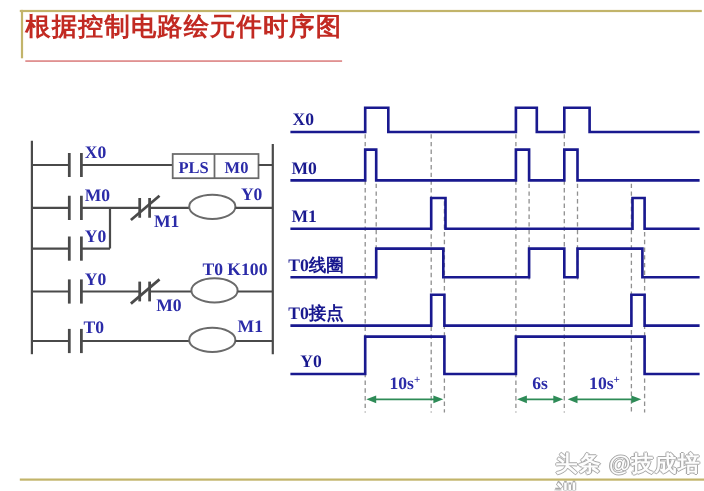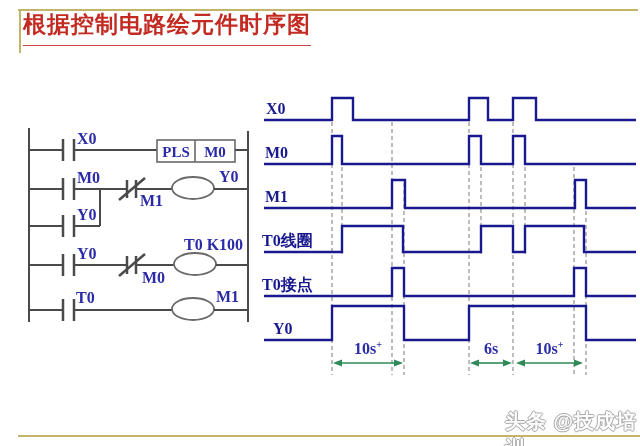--- a/index.html
+++ b/index.html
@@ -4,21 +4,21 @@
 <style>
   html,body{margin:0;padding:0;background:#fff;}
   .slide{position:relative;width:640px;height:446px;background:#ffffff;overflow:hidden;
          font-family:"Liberation Sans",sans-serif;}
   .gold{position:absolute;background:#c2b46a;}
   .gold.top{left:18px;top:9px;width:620px;height:2px;}
   .gold.leftbar{left:19px;top:9px;width:2px;height:44px;}
   .gold.bottom{left:18px;top:435px;width:622px;height:2px;}
   .title{position:absolute;left:23px;top:11px;font-size:23px;font-weight:bold;
          color:#c22a22;letter-spacing:1px;border-bottom:1.5px solid #cc4a4a;
-         padding-bottom:6px;line-height:1.2;}
+         padding-bottom:16px;line-height:1.2;}
   .watermark{position:absolute;left:505px;top:408px;font-size:20px;font-weight:bold;
          letter-spacing:1px;color:#fdfdfd;
          text-shadow:-1px 0 #a9a9a9,1px 0 #a9a9a9,0 -1px #a9a9a9,0 1px #a9a9a9;}
   svg{position:absolute;}
   #ladder-svg{left:20px;top:95px;}
   #timing-svg{left:255px;top:90px;}
   .ladder-line{stroke:#4a4a4a;stroke-width:2;fill:none;}
   .ladder-bar{stroke:#4a4a4a;stroke-width:2.5;}
   .ladder-box{stroke:#6a6a6a;stroke-width:1.6;fill:none;}
   .coil{stroke:#6a6a6a;stroke-width:1.8;fill:none;}

